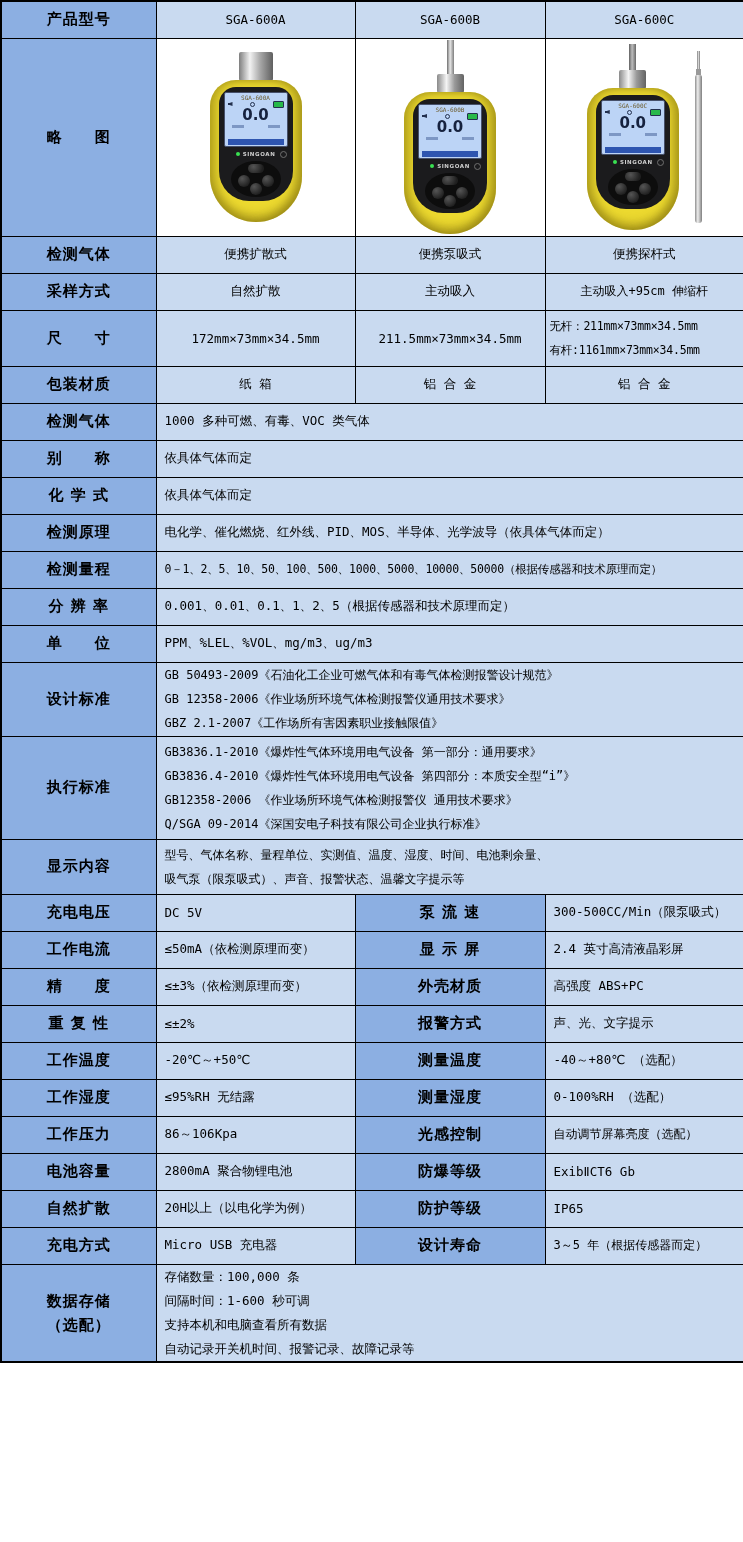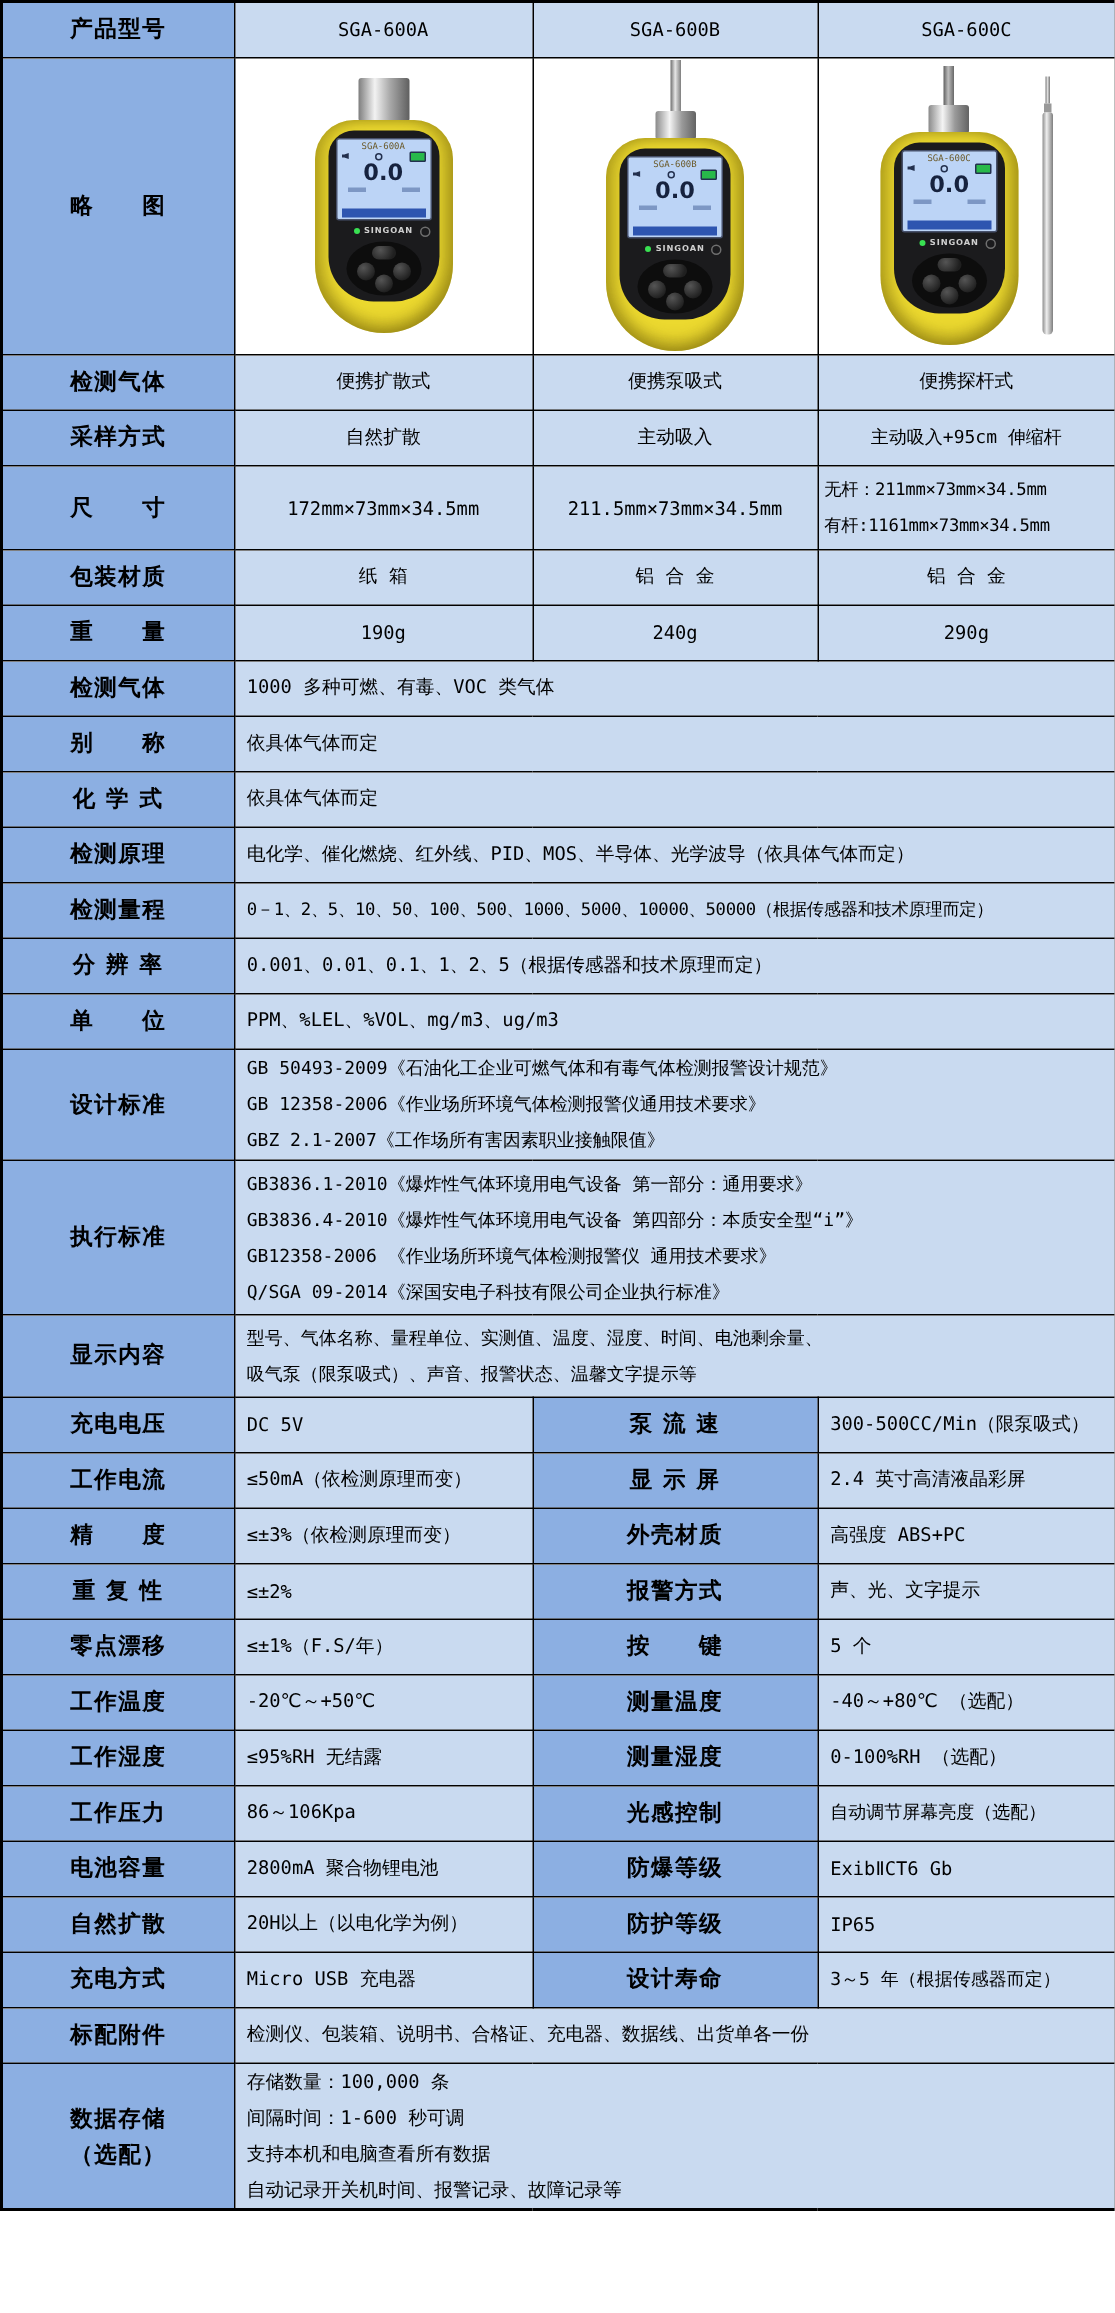--- a/index.html
+++ b/index.html
@@ -210,26 +210,20 @@
       <div class="vline">无杆：211mm×73mm×34.5mm</div>
       <div class="vline">有杆:1161mm×73mm×34.5mm</div>
     </td>
   </tr>
   <tr style="height:37px">
     <th class="lbl">包装材质</th>
     <td class="val cen">纸 箱</td>
     <td class="val cen">铝 合 金</td>
     <td class="val cen">铝 合 金</td>
   </tr>
-  <tr style="height:37px">
-    <th class="lbl">重　　量</th>
-    <td class="val cen">190g</td>
-    <td class="val cen">240g</td>
-    <td class="val cen">290g</td>
-  </tr>
 
   <tr style="height:37px">
     <th class="lbl">检测气体</th>
     <td class="val" colspan="3">1000 多种可燃、有毒、VOC 类气体</td>
   </tr>
   <tr style="height:37px">
     <th class="lbl">别　　称</th>
     <td class="val" colspan="3">依具体气体而定</td>
   </tr>
   <tr style="height:37px">
@@ -295,26 +289,20 @@
     <th class="lbl">外壳材质</th>
     <td class="val">高强度 ABS+PC</td>
   </tr>
   <tr style="height:37px">
     <th class="lbl">重 复 性</th>
     <td class="val">≤±2%</td>
     <th class="lbl">报警方式</th>
     <td class="val">声、光、文字提示</td>
   </tr>
   <tr style="height:37px">
-    <th class="lbl">零点漂移</th>
-    <td class="val">≤±1%（F.S/年）</td>
-    <th class="lbl">按　　键</th>
-    <td class="val">5 个</td>
-  </tr>
-  <tr style="height:37px">
     <th class="lbl">工作温度</th>
     <td class="val">-20℃～+50℃</td>
     <th class="lbl">测量温度</th>
     <td class="val">-40～+80℃ （选配）</td>
   </tr>
   <tr style="height:37px">
     <th class="lbl">工作湿度</th>
     <td class="val">≤95%RH 无结露</td>
     <th class="lbl">测量湿度</th>
     <td class="val">0-100%RH （选配）</td>
@@ -337,24 +325,20 @@
     <th class="lbl">防护等级</th>
     <td class="val">IP65</td>
   </tr>
   <tr style="height:37px">
     <th class="lbl">充电方式</th>
     <td class="val">Micro USB 充电器</td>
     <th class="lbl">设计寿命</th>
     <td class="val sm">3～5 年（根据传感器而定）</td>
   </tr>
 
-  <tr style="height:37px">
-    <th class="lbl">标配附件</th>
-    <td class="val" colspan="3">检测仪、包装箱、说明书、合格证、充电器、数据线、出货单各一份</td>
-  </tr>
 
   <tr style="height:94px">
     <th class="lbl">
       <div class="ll">数据存储</div>
       <div class="ll">（选配）</div>
     </th>
     <td class="val" colspan="3">
       <div class="vline">存储数量：100,000 条</div>
       <div class="vline">间隔时间：1-600 秒可调</div>
       <div class="vline">支持本机和电脑查看所有数据</div>

